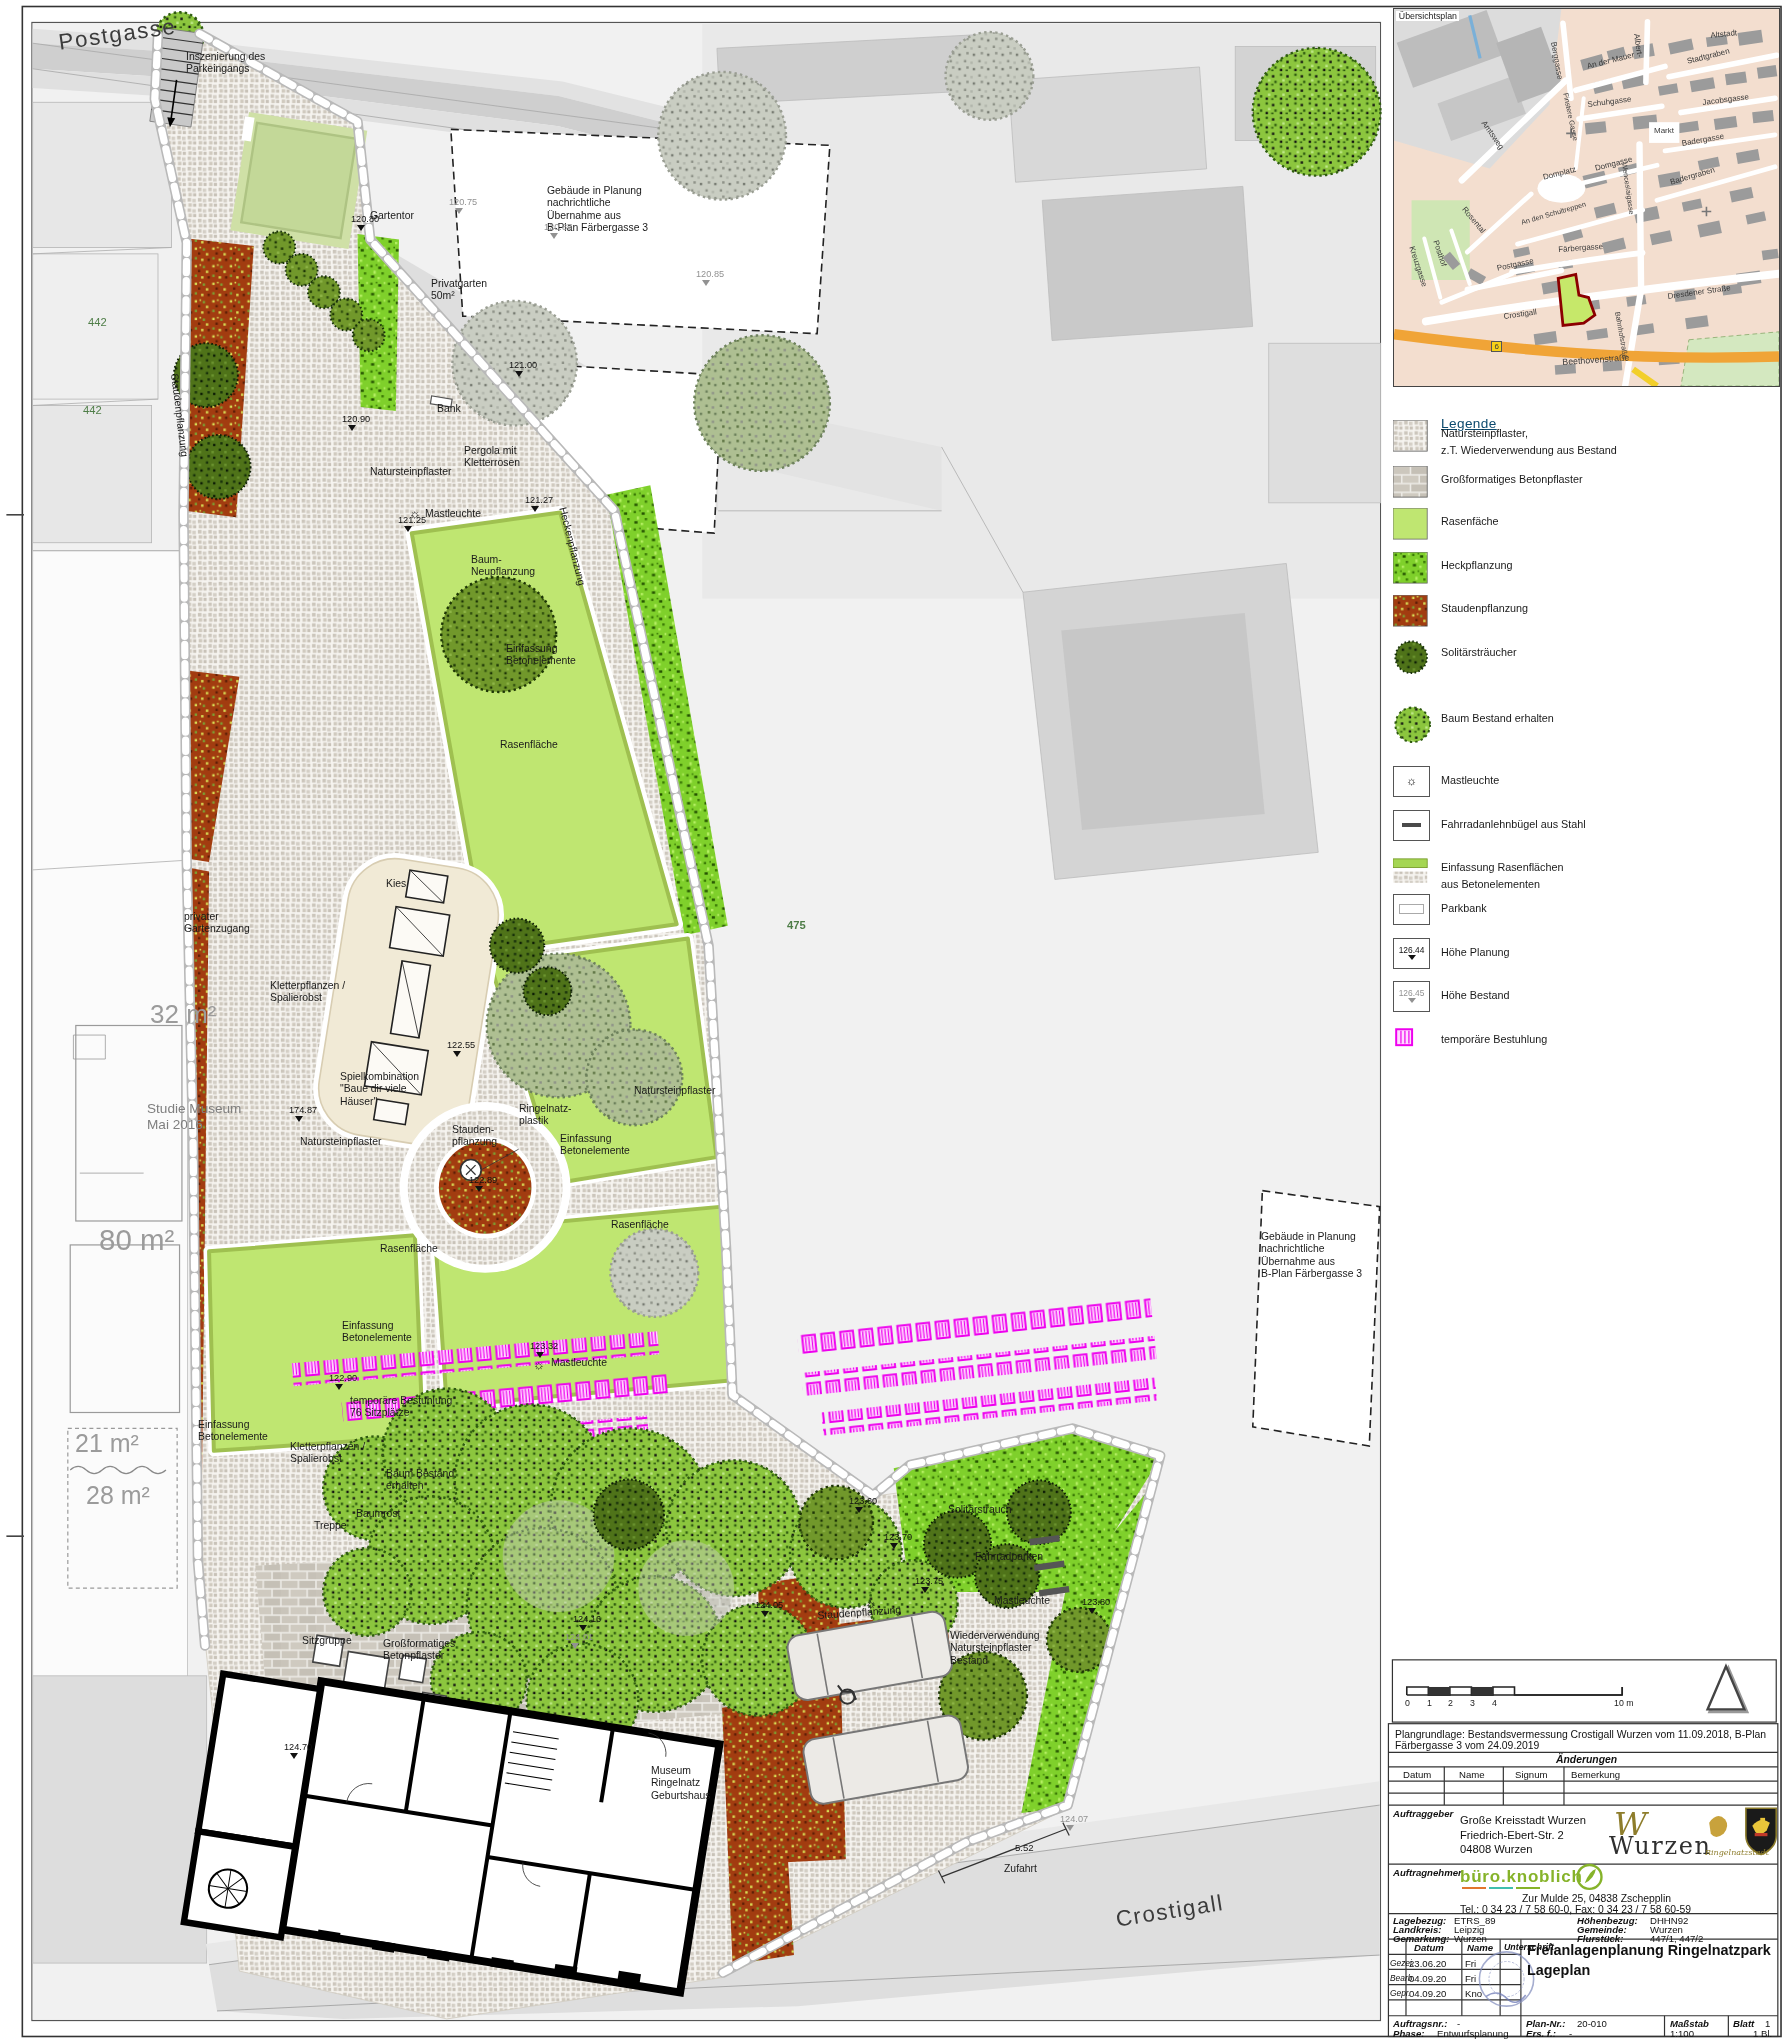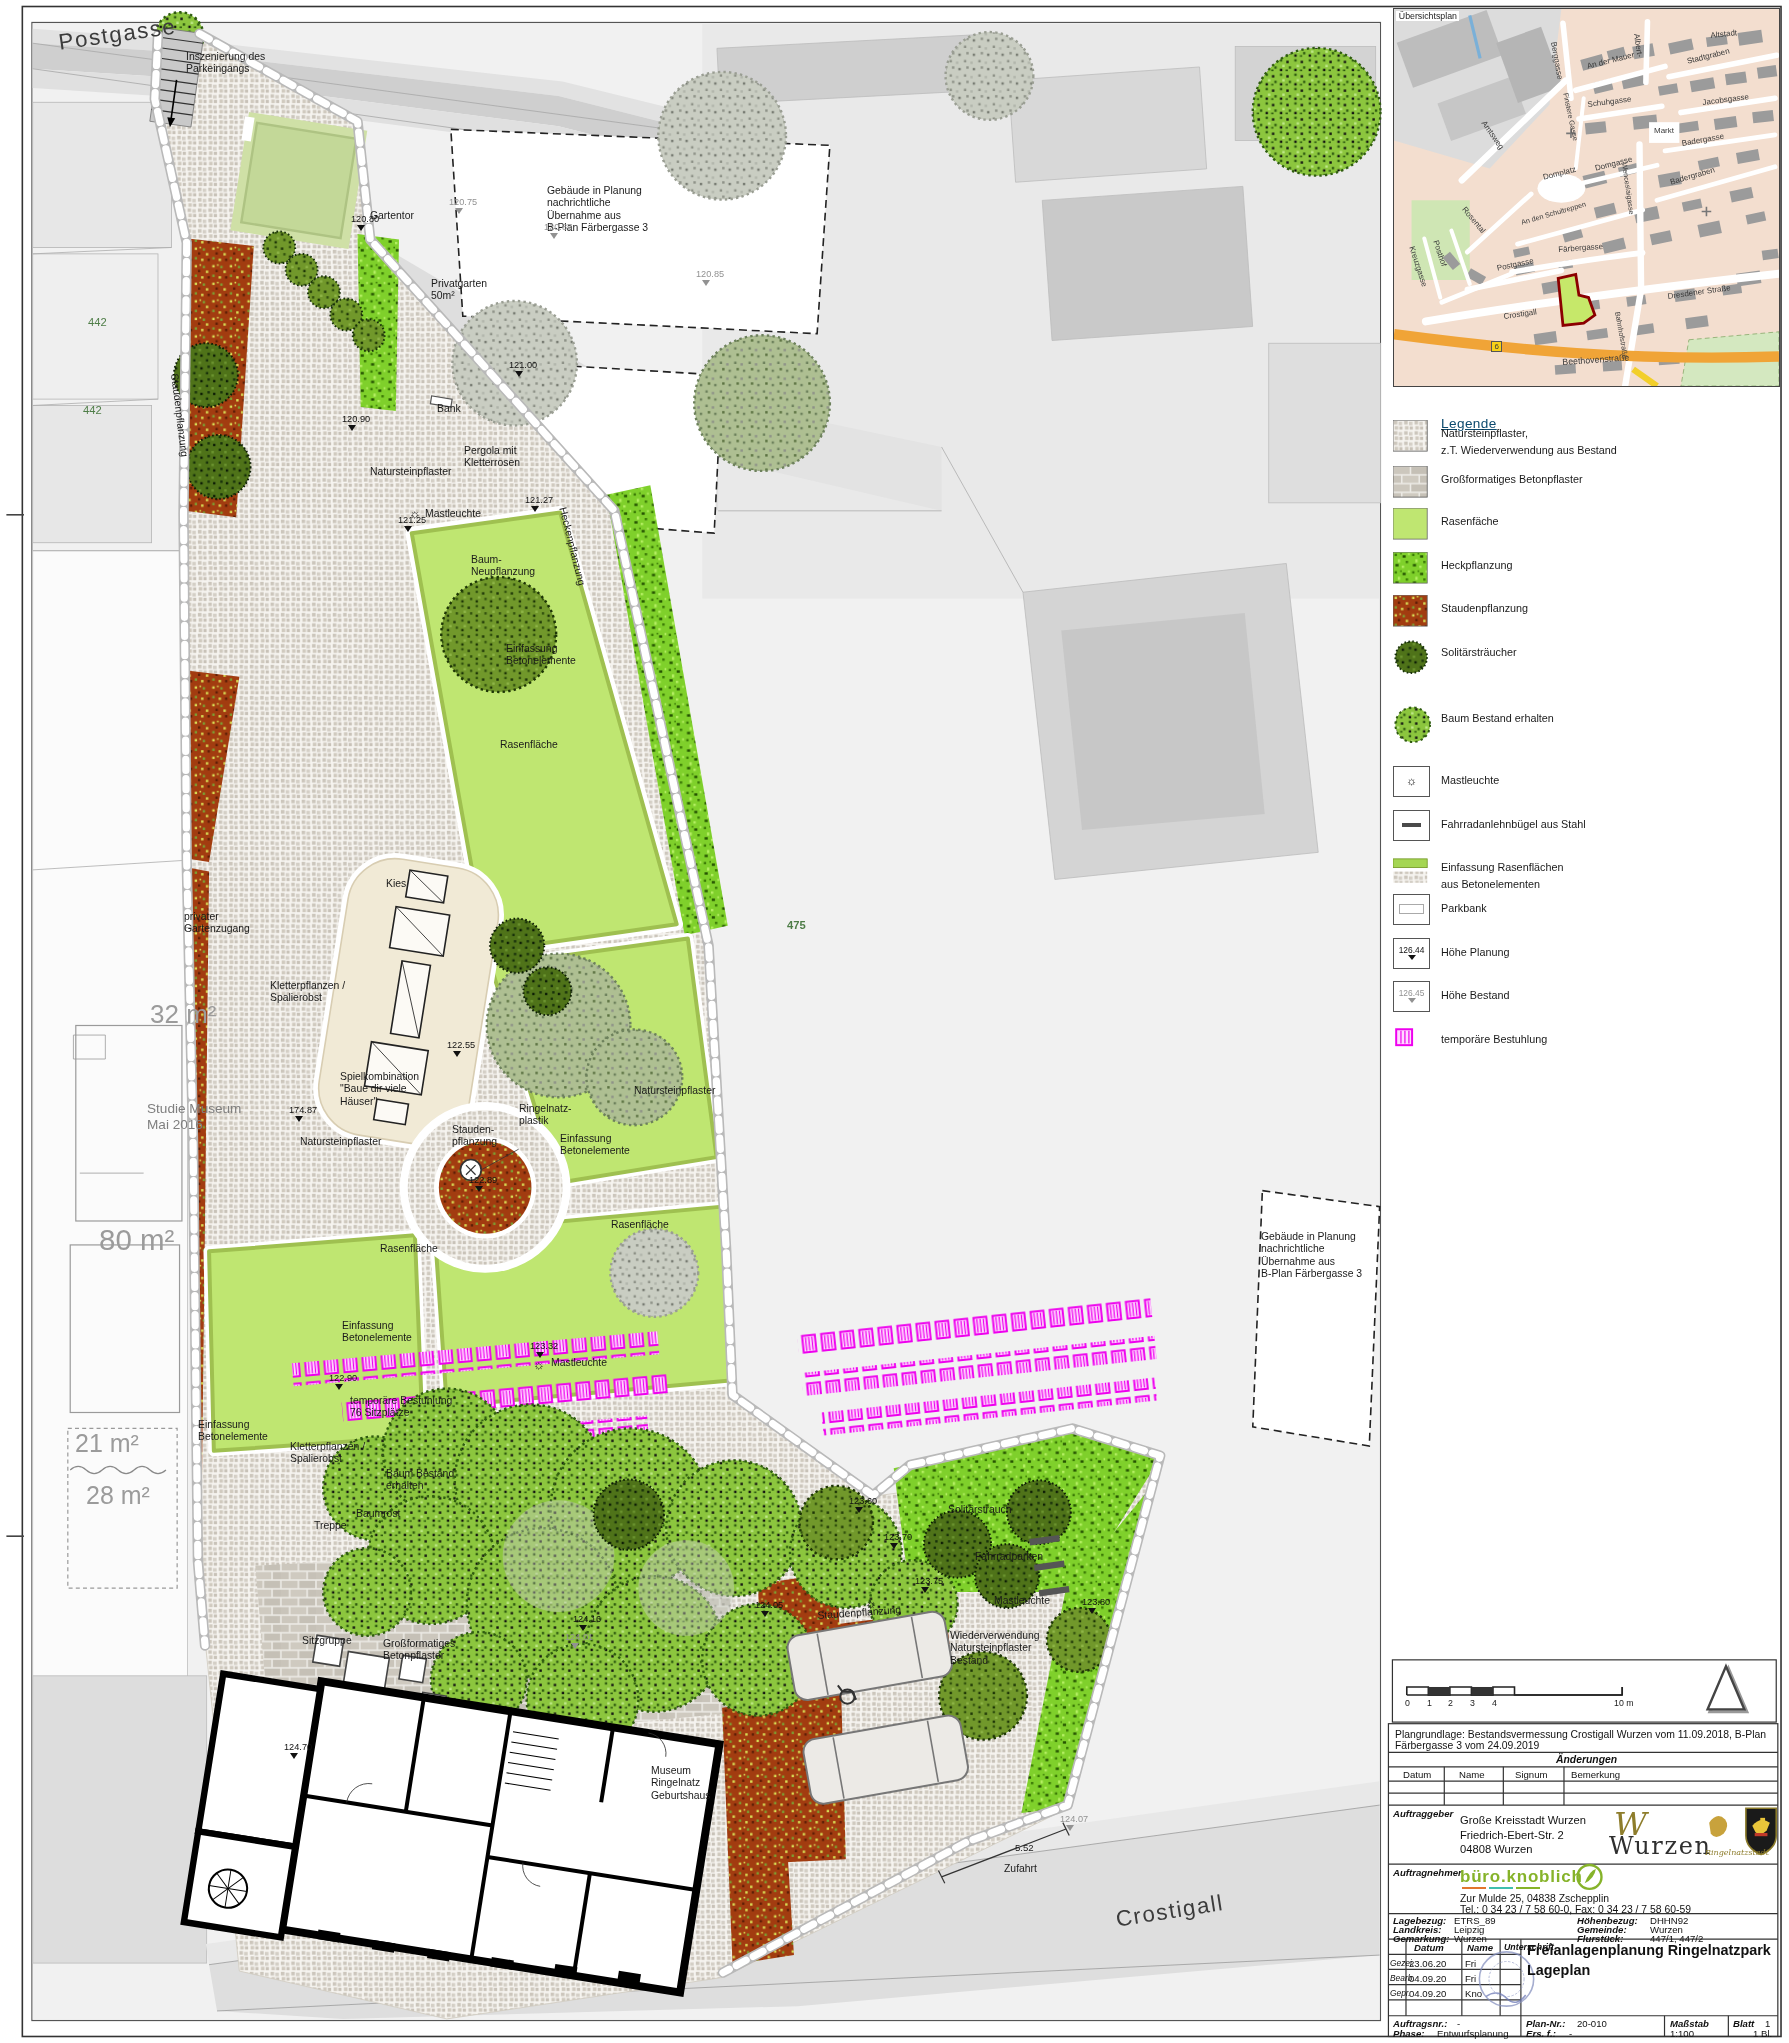--- a/index.html
+++ b/index.html
@@ -736,21 +736,21 @@
 <div class="tb" style="left:1460px;top:1813px;font-size:11.2px;white-space:pre-line;line-height:1.3">Große Kreisstadt Wurzen
 Friedrich-Ebert-Str. 2
 04808 Wurzen</div>
 <div class="wlogo-w">W</div>
 <div class="wlogo-t">Wurzen</div>
 <div class="wlogo-s">Ringelnatzstadt</div>
 
 <div class="tb tb-bi" style="left:1393px;top:1867px">Auftragnehmer</div>
 <div class="blogo">büro.knoblich</div>
 <div class="blogo-sub"></div>
-<div class="tb" style="left:1460px;top:1893px;font-size:10.4px">Zur Mulde 25, 04838 Zschepplin</div>
+<div class="tb" style="left:1522px;top:1893px;font-size:10.4px">Zur Mulde 25, 04838 Zschepplin</div>
 <div class="tb" style="left:1460px;top:1904px;font-size:10.4px">Tel.: 0 34 23 / 7 58 60-0, Fax: 0 34 23 / 7 58 60-59</div>
 
 <div class="tb tb-bi" style="left:1393px;top:1915px">Lagebezug:</div>
 <div class="tb" style="left:1454px;top:1915px">ETRS_89</div>
 <div class="tb tb-bi" style="left:1393px;top:1924px">Landkreis:</div>
 <div class="tb" style="left:1454px;top:1924px">Leipzig</div>
 <div class="tb tb-bi" style="left:1393px;top:1933px">Gemarkung:</div>
 <div class="tb" style="left:1454px;top:1933px">Wurzen</div>
 <div class="tb tb-bi" style="left:1577px;top:1915px">Höhenbezug:</div>
 <div class="tb" style="left:1650px;top:1915px">DHHN92</div>

